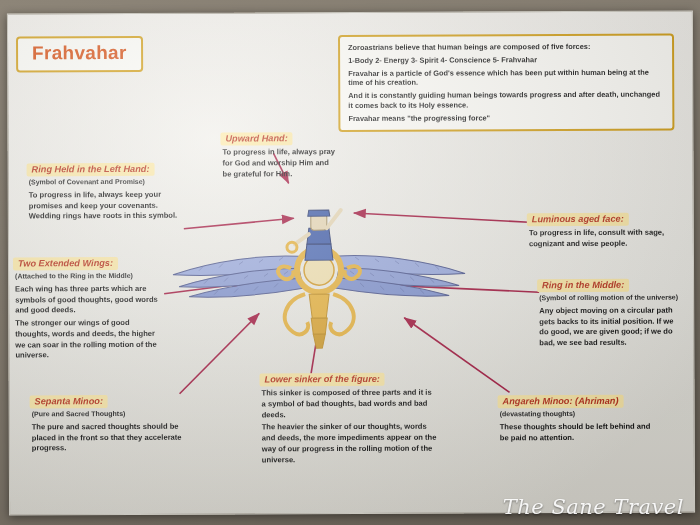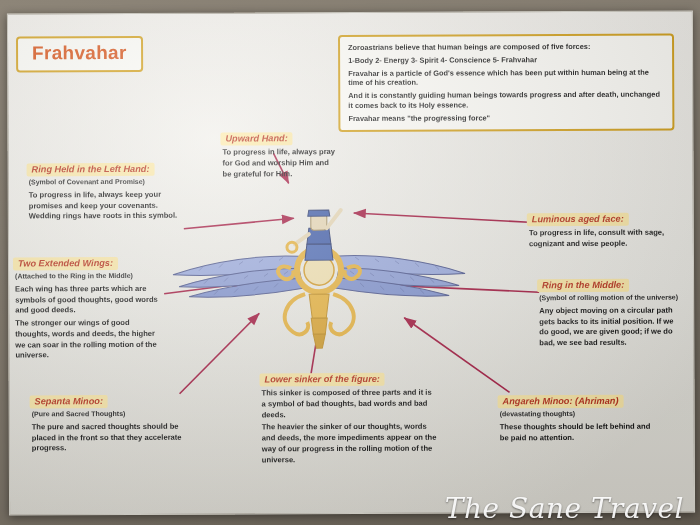--- a/index.html
+++ b/index.html
@@ -108,24 +108,24 @@
   }
   .callout .body p { margin: 0 0 2px 0; }
 
   
   #arrows { position: absolute; inset: 0; pointer-events: none; }
 
   
   .watermark {
     position: absolute;
     right: 16px;
-    bottom: 0;
+    bottom: 6px;
     font-family: "DejaVu Serif", serif;
     font-style: italic;
-    font-size: 28px;
+    font-size: 21px;
     color: rgba(255,255,255,0.92);
     text-shadow: 0 1px 2px rgba(0,0,0,0.45);
     letter-spacing: 0.5px;
   }
   
   #faravahar { position: absolute; left: 150px; top: 185px; width: 320px; height: 190px; }
 </style>
 </head>
 <body>
 

